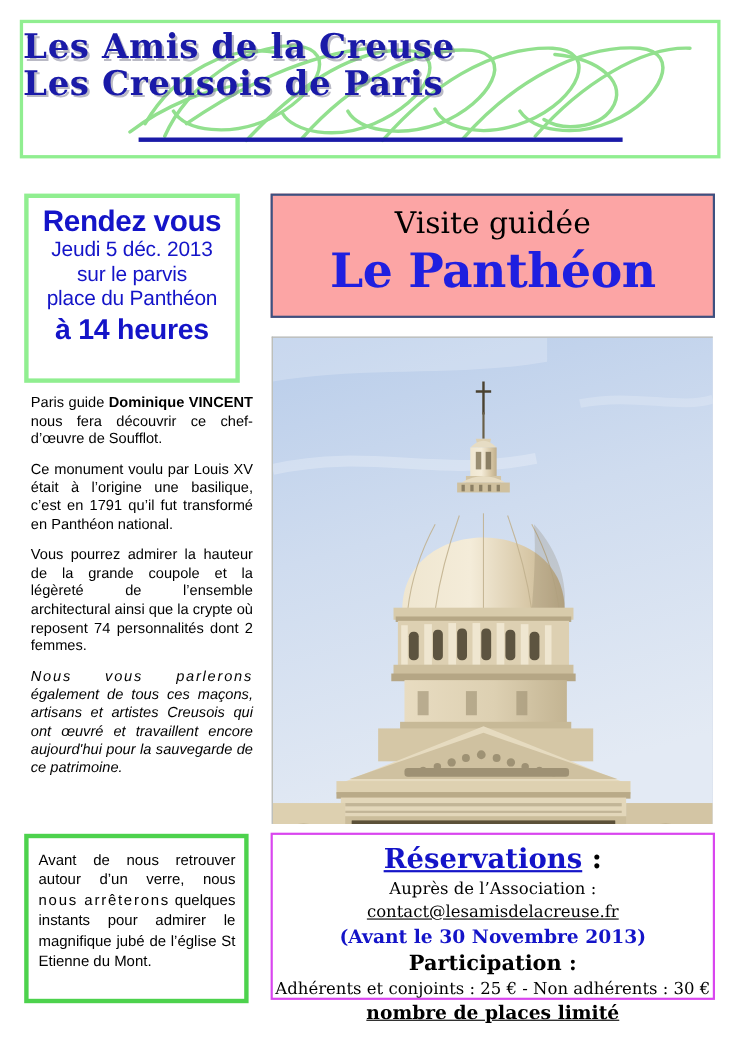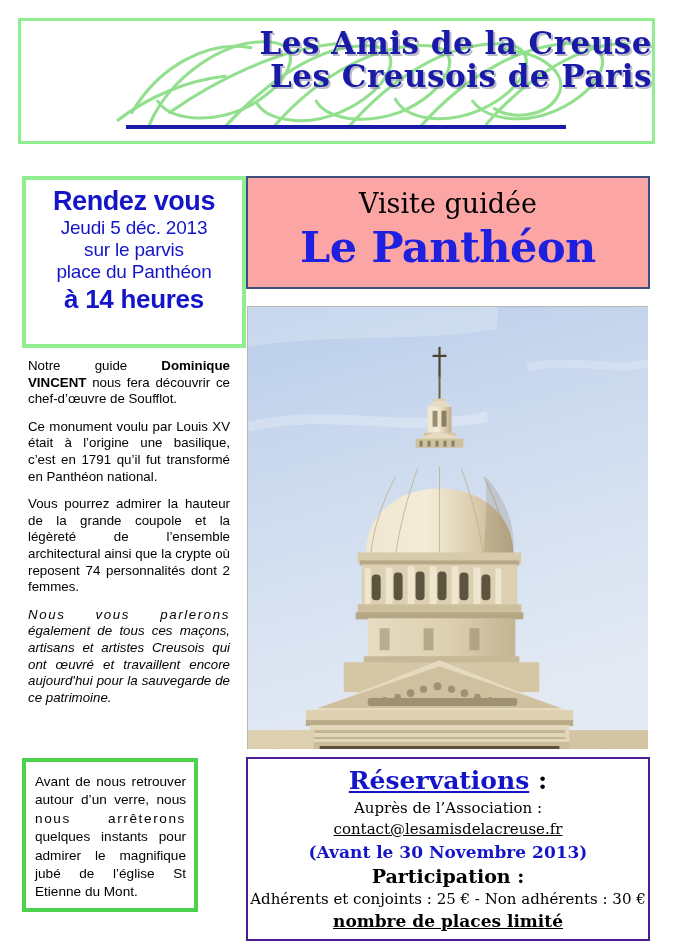--- a/index.html
+++ b/index.html
@@ -40,21 +40,21 @@
     left: 0; top: 0;
     width: 100%;
     height: 100%;
     pointer-events: none;
   }
   .header-titles {
     position: absolute;
     left: 0;
     top: 6px;
     width: 100%;
-    text-align: right;
+    text-align: left;
   }
   .title-line {
     font-family: "DejaVu Serif", serif;
     font-weight: bold;
     color: #1a1aa8;
     font-size: 31px;
     line-height: 33px;
     letter-spacing: 0.5px;
     text-shadow: 2px 2px 0 rgba(130,130,150,0.55);
     white-space: nowrap;
@@ -66,21 +66,21 @@
     width: 440px;
     height: 4px;
     background: #1a1aa8;
   }
 
   
   .rdv-box {
     position: absolute;
     left: 22px;
     top: 176px;
-    width: 224px;
+    width: 196px;
     height: 172px;
     border: 4px solid #90ee90;
     background: #ffffff;
     box-sizing: border-box;
     text-align: center;
     padding-top: 6px;
   }
   .rdv-title {
     font-family: "Liberation Sans", sans-serif;
     font-weight: bold;
@@ -123,21 +123,21 @@
     text-justify: inter-word;
   }
   .left-text p:last-child { margin-bottom: 0; font-style: italic; }
   .left-text b { font-weight: bold; }
   .spaced { letter-spacing: 1.6px; }
 
   .note-box {
     position: absolute;
     left: 22px;
     top: 758px;
-    width: 176px;
+    width: 204px;
     height: 154px;
     border: 4px solid #4dd24d;
     background: #ffffff;
     box-sizing: border-box;
     padding: 11px 8px 0 9px;
   }
   .note-box p {
     margin: 0;
     font-family: "Liberation Sans", sans-serif;
     font-size: 13.6px;
@@ -190,22 +190,22 @@
     box-sizing: border-box;
   }
   .photo svg { display: block; width: 100%; height: 100%; }
 
   
   .resa-box {
     position: absolute;
     left: 246px;
     top: 757px;
     width: 404px;
-    height: 184px;
-    border: 2px solid #4c1d95;
+    height: 152px;
+    border: 2px solid #d946ef;
     background: #ffffff;
     box-sizing: border-box;
     text-align: center;
     padding-top: 7px;
   }
   .resa-title {
     font-family: "DejaVu Serif", serif;
     font-weight: bold;
     font-size: 25px;
     line-height: 30px;
@@ -281,21 +281,21 @@
 
   <div class="rdv-box">
     <div class="rdv-title">Rendez vous</div>
     <div class="rdv-line">Jeudi 5 déc. 2013</div>
     <div class="rdv-line">sur le parvis</div>
     <div class="rdv-line">place du Panthéon</div>
     <div class="rdv-hour">à 14 heures</div>
   </div>
 
   <div class="left-text">
-    <p><span>Notre guide </span><b>Dominique VINCENT</b><span> nous fera découvrir ce chef-d’œuvre de Soufflot.</span></p>
+    <p><span>Paris guide </span><b>Dominique VINCENT</b><span> nous fera découvrir ce chef-d’œuvre de Soufflot.</span></p>
     <p>Ce monument voulu par Louis XV était à l’origine une basilique, c’est en 1791 qu’il fut transformé en Panthéon national.</p>
     <p>Vous pourrez admirer la hauteur de la grande coupole et la légèreté de l’ensemble architectural ainsi que la crypte où reposent 74 personnalités dont 2 femmes.</p>
     <p><span class="spaced">Nous vous parlerons</span>
       <span>également de tous ces maçons, artisans et artistes Creusois qui ont œuvré et travaillent encore aujourd'hui pour la sauvegarde de ce patrimoine.</span></p>
   </div>
 
   <div class="note-box">
     <p><span>Avant de nous retrouver autour d’un verre, nous </span><span class="spaced">nous arrêterons</span><span> quelques instants pour admirer le magnifique jubé de l’église St Etienne du Mont.</span></p>
   </div>
 

